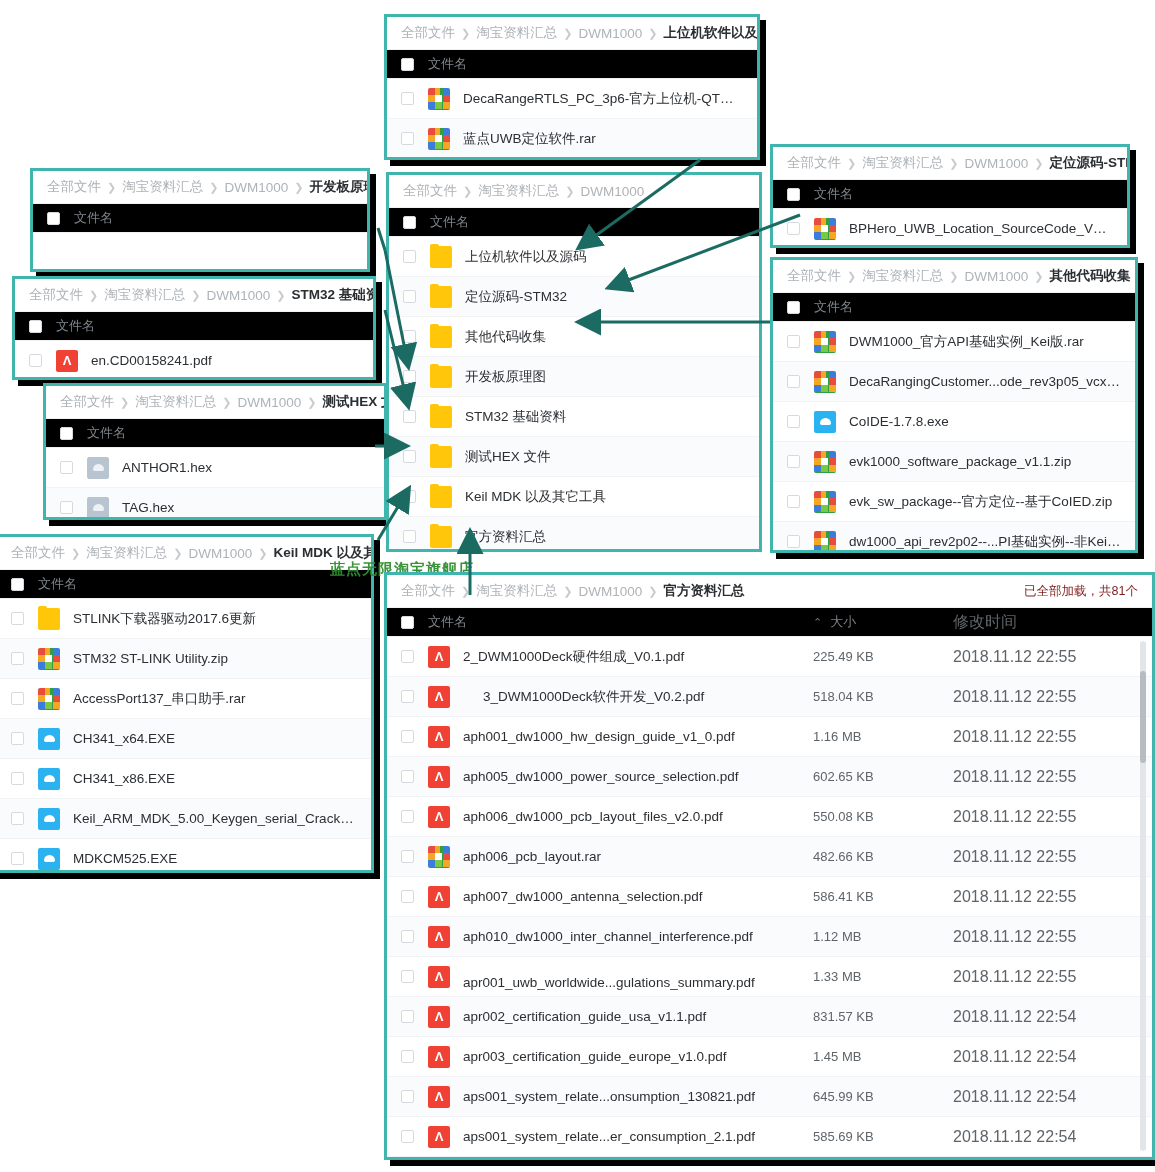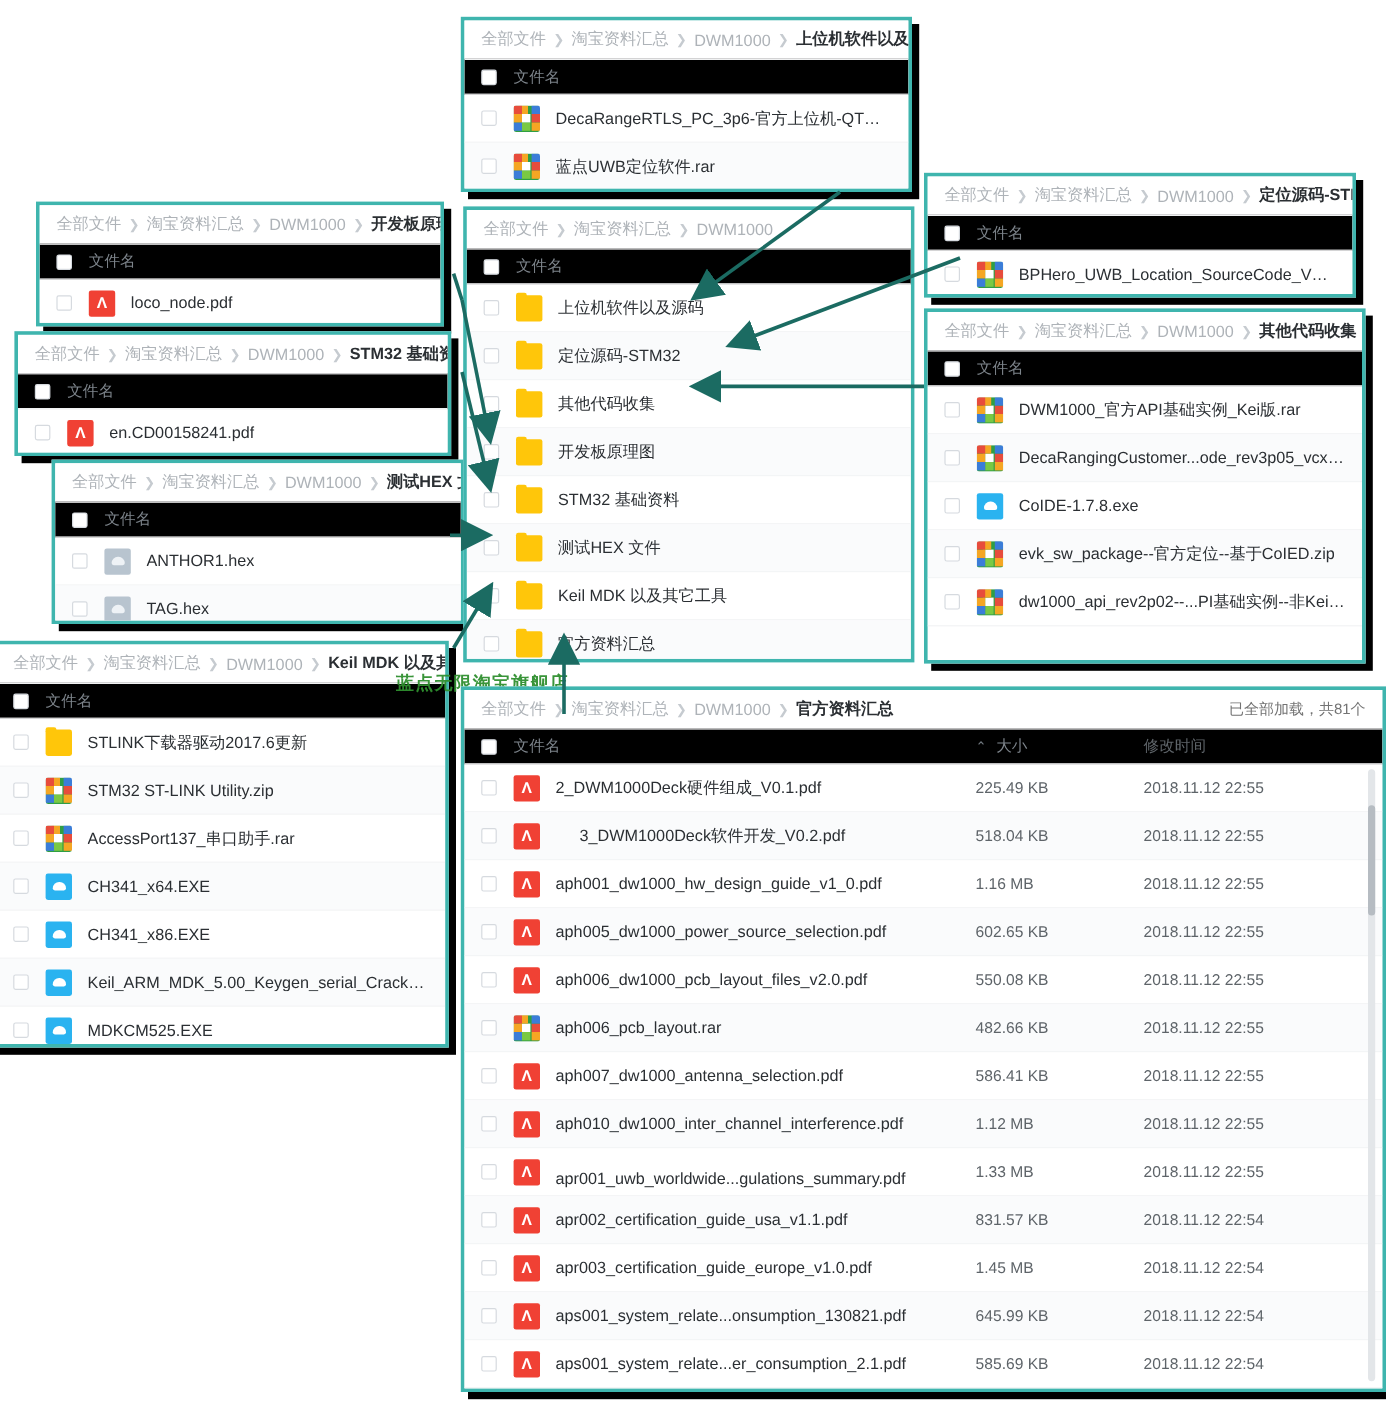--- a/index.html
+++ b/index.html
@@ -86,24 +86,24 @@
   .ico.hex {
     background:#b8c4cf; border-radius:2px;
     display:flex; align-items:center; justify-content:center;
   }
   .ico.hex:after {
     content:""; width:11px; height:7px; background:#eef2f6;
     border-radius:6px 6px 2px 2px;
   }
 
   .col-size { width:140px; color:#5e6469; font-size:13px; flex:none; }
-  .col-time { width:185px; color:#5e6469; font-size:13px; flex:none; }
+  .col-time { width:185px; color:#5e6469; font-size:16px; flex:none; }
   .loaded {
     position:absolute; right:14px; top:8px;
-    font-size:12.5px; color:#737373;
+    font-size:12.5px; color:#7f1d1d;
   }
   .thead .sortcap { width:140px; display:flex; align-items:center; gap:8px; flex:none;}
   .thead .caret { font-size:11px; color:#6f767d; }
 
   
   #arrows { position:absolute; left:0; top:0; width:1155px; height:1172px; pointer-events:none; }
 
   .wm {
     position:absolute; color:#2f8f2f; font-size:15px; font-weight:bold;
     letter-spacing:1px; opacity:.95;
@@ -159,27 +159,20 @@
     <span>淘宝资料汇总</span>
     <span class="sep">❯</span>
     <span>DWM1000</span>
     <span class="sep">❯</span>
     <span class="cur">开发板原理图</span>
   </div>
   <div class="thead">
     <span class="cb"></span>
     <span class="hdr-name">文件名</span>
   </div>
-  <div>
-      <div class="row">
-        <span class="cb"></span>
-        <span class="ico pdf"></span>
-        <span class="fname">loco_node.pdf</span>
-      </div>
-    </div>
 </div>
 
 <div class="panel" style="left:12px; top:276px; width:364px; height:104px;">
   <div class="crumb">
     <span>全部文件</span>
     <span class="sep">❯</span>
     <span>淘宝资料汇总</span>
     <span class="sep">❯</span>
     <span>DWM1000</span>
     <span class="sep">❯</span>
@@ -380,20 +373,25 @@
       </div>
       <div class="row">
         <span class="cb"></span>
         <span class="ico rar"></span>
         <span class="fname">DecaRangingCustomer...ode_rev3p05_vcxproj.zip</span>
       </div>
       <div class="row">
         <span class="cb"></span>
         <span class="ico exe"></span>
         <span class="fname">CoIDE-1.7.8.exe</span>
+      </div>
+      <div class="row">
+        <span class="cb"></span>
+        <span class="ico rar"></span>
+        <span class="fname">evk1000_software_package_v1.1.zip</span>
       </div>
       <div class="row">
         <span class="cb"></span>
         <span class="ico rar"></span>
         <span class="fname">evk_sw_package--官方定位--基于CoIED.zip</span>
       </div>
       <div class="row">
         <span class="cb"></span>
         <span class="ico rar"></span>
         <span class="fname">dw1000_api_rev2p02--...PI基础实例--非Keil版.zip</span>

